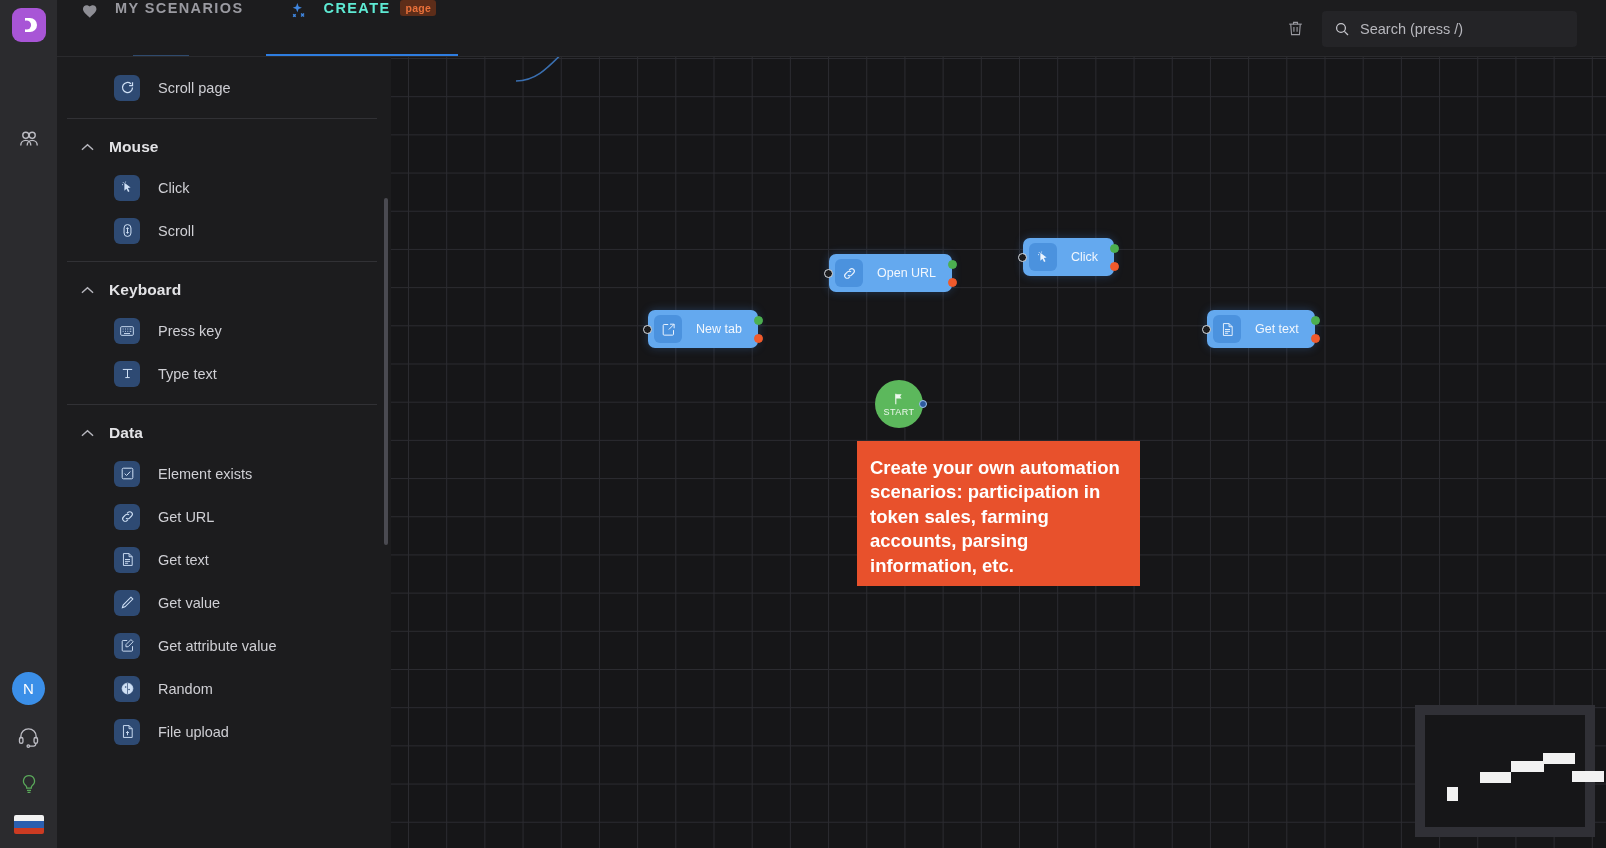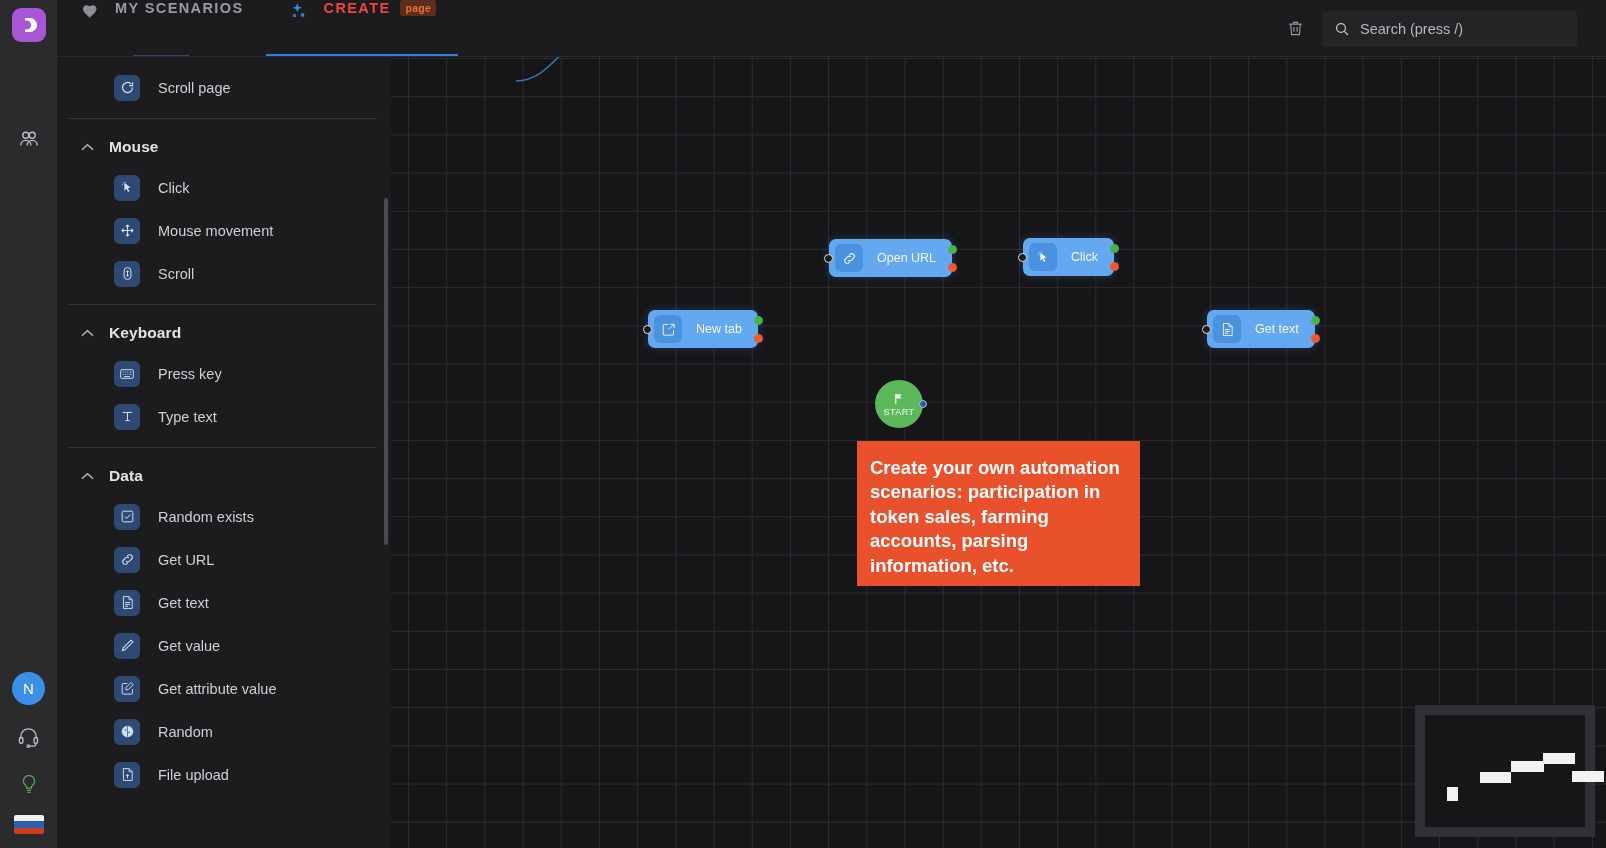--- a/index.html
+++ b/index.html
@@ -131,21 +131,21 @@
   }
   .tab {
     display: flex; align-items: flex-start; height: 57px;
     padding: 0 22px; cursor: pointer; position: relative;
   }
   .tab-ico { width: 22px; height: 22px; margin-right: 14px; display:flex; align-items:center; justify-content:center; }
   .tab-label {
     font-size: 14.5px; letter-spacing: 1.4px; font-weight: bold;
     color: #9a9aa1;
   }
-  .tab.active .tab-label { color: #ef4444; }
+  .tab.active .tab-label { color: #5eead4; }
   .tab.active:after {
     content: ""; position: absolute; left: 0; bottom: 0;
     width: 100%; height: 3px; background: #2e7de0;
   }
   .tab.inactive:after {
     content: ""; position: absolute; left: 50%; transform: translateX(-50%); bottom: 0;
     width: 56px; height: 2px; background: #2f4a6d;
   }
   .badge-beta {
     margin-left: 10px; background: #5d2d19; color: #e8703a;
@@ -393,29 +393,20 @@
         <span class="item-ico">
           <svg width="15" height="15" viewBox="0 0 24 24" fill="none" stroke="#cfe0f5" stroke-width="1.8">
             <path d="M7 4.5l10 7.5-4.4.9 2.6 5-2.3 1.2-2.6-5-3.3 3z" fill="#cfe0f5" stroke="none"></path>
             <path d="M5 3.5l.5 1.5M9 2.5l-.4 1.6M3.2 7.2l1.6.5" stroke-width="1.4"></path>
           </svg>
         </span>
         <span class="item-label">Click</span>
       </div>
       <div class="item">
         <span class="item-ico">
-          <svg width="15" height="15" viewBox="0 0 24 24" fill="none" stroke="#cfe0f5" stroke-width="1.7">
-            <path d="M12 3v18M3 12h18"></path>
-            <path d="M12 3l-2.6 2.8M12 3l2.6 2.8M12 21l-2.6-2.8M12 21l2.6-2.8M3 12l2.8-2.6M3 12l2.8 2.6M21 12l-2.8-2.6M21 12l-2.8 2.6"></path>
-          </svg>
-        </span>
-        <span class="item-label">Mouse movement</span>
-      </div>
-      <div class="item">
-        <span class="item-ico">
           <svg width="15" height="15" viewBox="0 0 24 24" fill="none" stroke="#cfe0f5" stroke-width="1.6">
             <rect x="6.5" y="2.5" width="11" height="19" rx="5.5"></rect>
             <path d="M12 7.5v9M12 7.5l-1.8 2M12 7.5l1.8 2M12 16.5l-1.8-2M12 16.5l1.8-2"></path>
           </svg>
         </span>
         <span class="item-label">Scroll</span>
       </div>
 
       <div class="divider"></div>
 
@@ -457,21 +448,21 @@
         <span class="cat-title">Data</span>
       </div>
 
       <div class="item">
         <span class="item-ico">
           <svg width="15" height="15" viewBox="0 0 24 24" fill="none" stroke="#cfe0f5" stroke-width="1.6">
             <rect x="3.5" y="3.5" width="17" height="17" rx="2"></rect>
               <path d="M7.5 12.2l3 3 6-6.4"></path>
           </svg>
         </span>
-        <span class="item-label">Random exists</span>
+        <span class="item-label">Element exists</span>
       </div>
       <div class="item">
         <span class="item-ico">
           <svg width="15" height="15" viewBox="0 0 24 24" fill="none" stroke="#cfe0f5" stroke-width="1.7">
             <path d="M9.5 14.5a4 4 0 0 0 5.7 0l3.3-3.3a4 4 0 0 0-5.7-5.7l-1.5 1.5"></path>
             <path d="M14.5 9.5a4 4 0 0 0-5.7 0l-3.3 3.3a4 4 0 0 0 5.7 5.7l1.5-1.5"></path>
           </svg>
         </span>
         <span class="item-label">Get URL</span>
       </div>
@@ -556,21 +547,21 @@
         <svg width="15" height="15" viewBox="0 0 24 24" fill="none" stroke="#eaf3fe" stroke-width="1.6">
           <path d="M20 13v6.5a1.5 1.5 0 0 1-1.5 1.5H5a1.5 1.5 0 0 1-1.5-1.5V5.5A1.5 1.5 0 0 1 5 4h6.5"></path>
           <path d="M14.5 3.5H21V10M21 3.5L12.5 12"></path>
         </svg>
       </span>
       <span class="node-label">New tab</span>
       <span class="port out-ok"></span>
       <span class="port out-err"></span>
     </div>
 
-    <div class="node" style="left:438px; top:182px;">
+    <div class="node" style="left:438px; top:197px;">
       <span class="port in"></span>
       <span class="node-ico">
         <svg width="15" height="15" viewBox="0 0 24 24" fill="none" stroke="#eaf3fe" stroke-width="1.8">
           <path d="M9.5 14.5a4 4 0 0 0 5.7 0l3.3-3.3a4 4 0 0 0-5.7-5.7l-1.5 1.5"></path>
           <path d="M14.5 9.5a4 4 0 0 0-5.7 0l-3.3 3.3a4 4 0 0 0 5.7 5.7l1.5-1.5"></path>
         </svg>
       </span>
       <span class="node-label">Open URL</span>
       <span class="port out-ok"></span>
       <span class="port out-err"></span>

